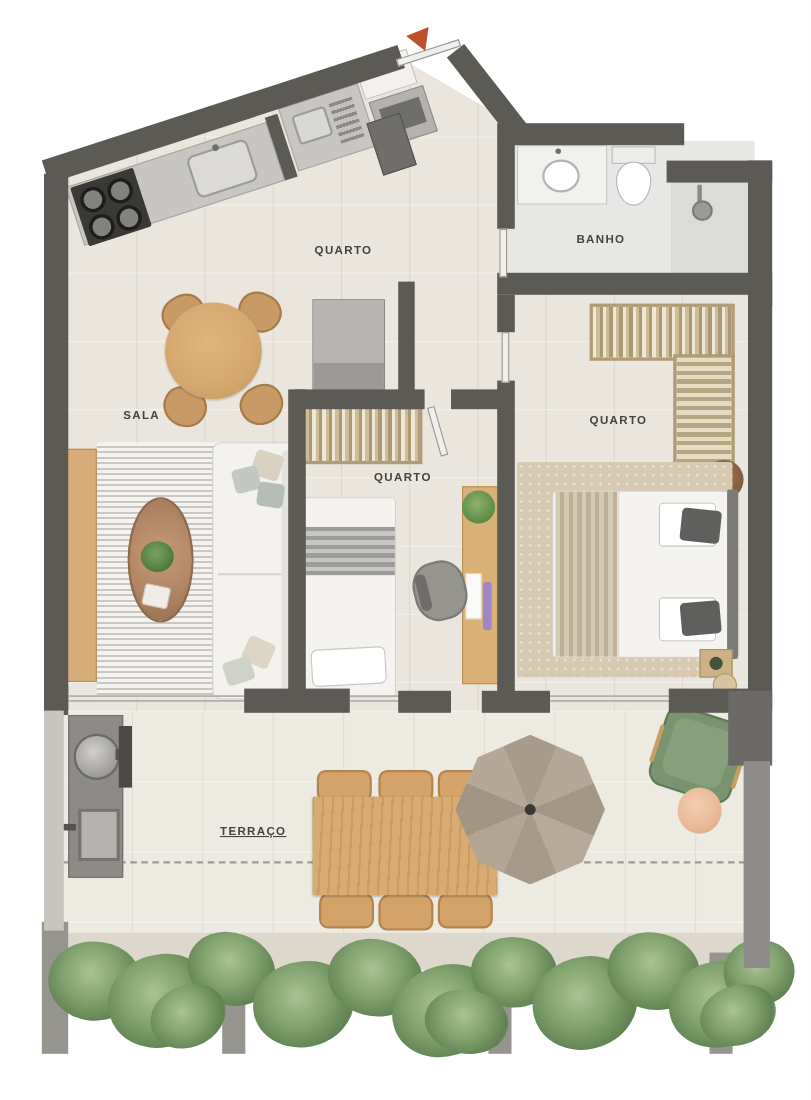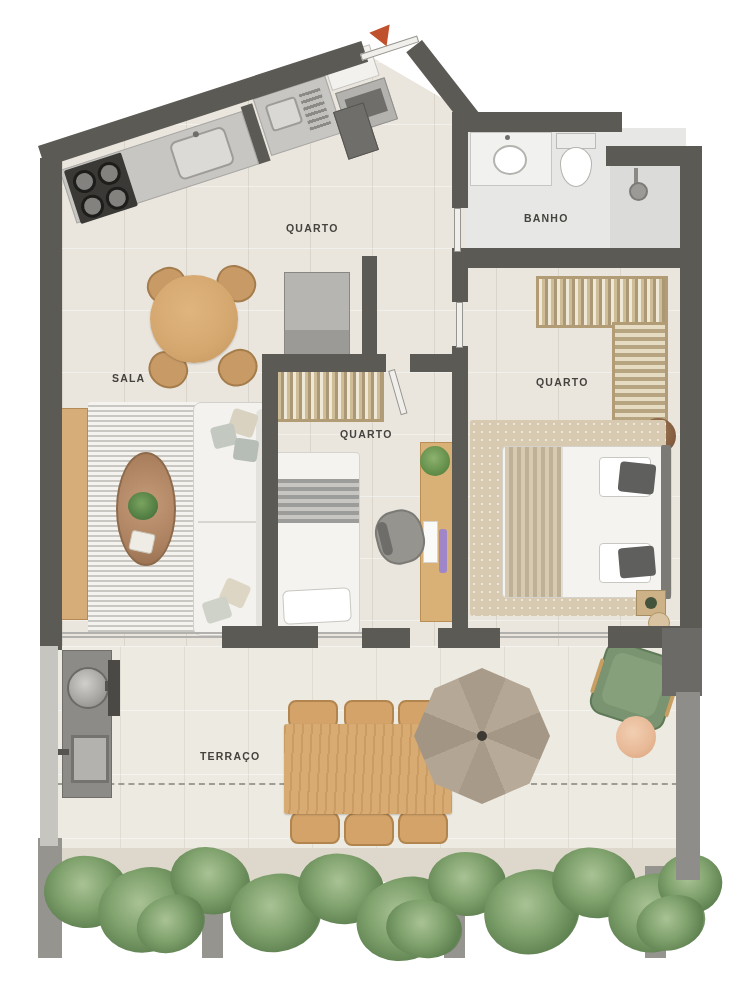--- a/index.html
+++ b/index.html
@@ -260,15 +260,15 @@
   <div class="doorleaf" style="left:360px;top:54px;width:58px;height:5px;transform:rotate(-18deg);transform-origin:0 0;"></div>
   <div class="abs" style="left:372px;top:28px;width:0;height:0;
               border-left:11px solid transparent;border-right:11px solid transparent;
               border-top:19px solid #c0512f;transform:rotate(-22deg);"></div>
 
   <div class="room-label" style="left:286px;top:222px;">QUARTO</div>
   <div class="room-label" style="left:524px;top:212px;">BANHO</div>
   <div class="room-label" style="left:112px;top:372px;">SALA</div>
   <div class="room-label" style="left:340px;top:428px;">QUARTO</div>
   <div class="room-label" style="left:536px;top:376px;">QUARTO</div>
-  <div class="room-label" style="left:200px;top:750px;">TERRAÇO</div>
+  <div class="room-label" style="left:200px;top:750px;text-decoration:underline;">TERRAÇO</div>
 
 </div>
 
 </body></html>

